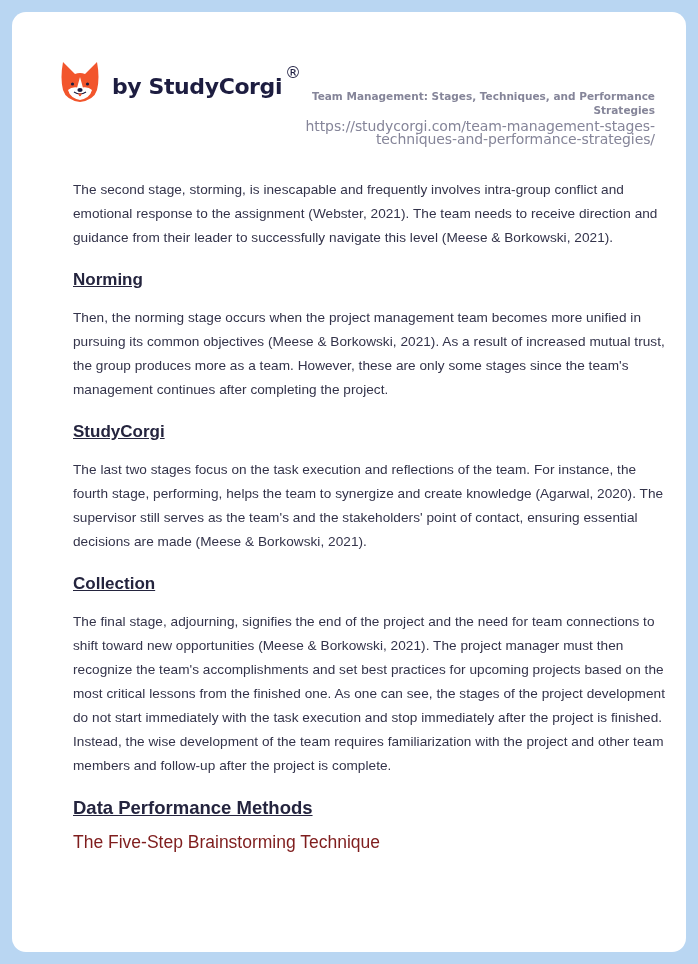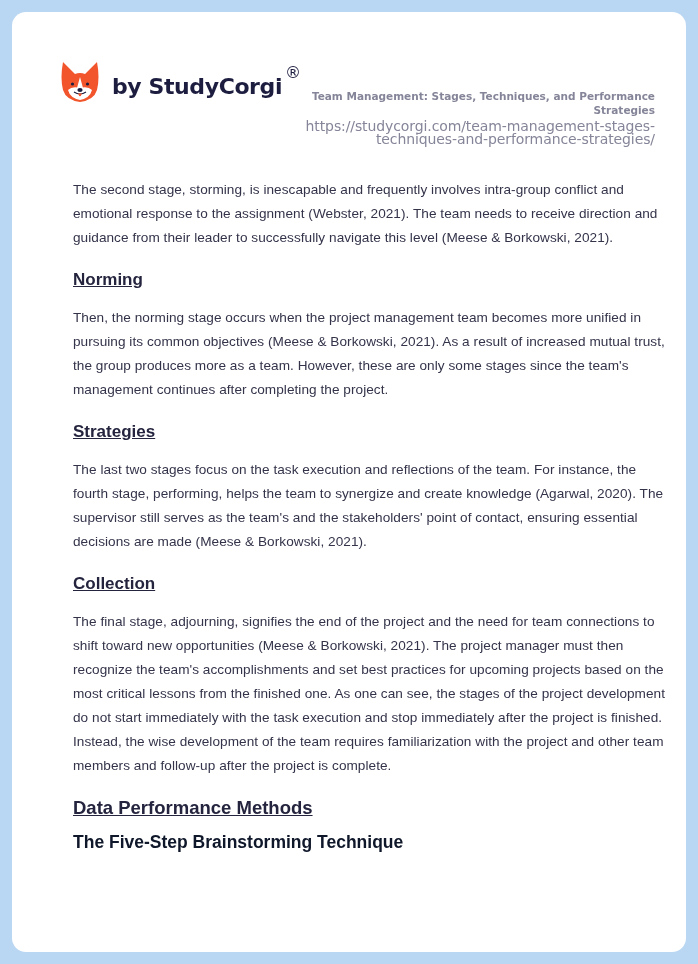--- a/index.html
+++ b/index.html
@@ -33,21 +33,21 @@
   }
   .content { position: absolute; left: 61px; top: 166px; width: 600px; }
   p {
     margin: 0 0 18px 0; font-size: 13.6px; line-height: 24px; color: #33334a;
     letter-spacing: 0.05px;
   }
   h2 {
     margin: 0 0 14px 0; font-size: 17px; line-height: 24px; color: #24243e; font-weight: bold; text-decoration: underline;
   }
   h2.big { font-size: 18.5px; margin-top: 4px; margin-bottom: 10px; }
-  h3.sub { margin: 0; font-size: 17.5px; line-height: 24px; color: #0f172a; font-weight: bold; }
+  h3.sub { margin: 0; font-size: 17.5px; line-height: 24px; color: #7f1d1d; font-weight: normal; }
 </style>
 </head>
 <body>
 
 <div class="card">
   <div class="header">
     <div class="logo">
       <span>
         <svg width="40" height="44" viewBox="0 0 40 44">
           <path d="M3 2 L15 14 Q20 12 25 14 L37 2 Q40 18 37 30 Q34 40 20 42 Q6 40 3 30 Q0 18 3 2 Z" fill="#f2552c"></path>
@@ -68,21 +68,21 @@
       <div class="meta-url">https://studycorgi.com/team-management-stages-techniques-and-performance-strategies/</div>
     </div>
   </div>
 
   <div class="content">
     <p>The second stage, storming, is inescapable and frequently involves intra-group conflict and emotional response to the assignment (Webster, 2021). The team needs to receive direction and guidance from their leader to successfully navigate this level (Meese &amp; Borkowski, 2021).</p>
 
     <h2>Norming</h2>
     <p>Then, the norming stage occurs when the project management team becomes more unified in pursuing its common objectives (Meese &amp; Borkowski, 2021). As a result of increased mutual trust, the group produces more as a team. However, these are only some stages since the team's management continues after completing the project.</p>
 
-    <h2>Strategies</h2>
+    <h2>StudyCorgi</h2>
     <p>The last two stages focus on the task execution and reflections of the team. For instance, the fourth stage, performing, helps the team to synergize and create knowledge (Agarwal, 2020). The supervisor still serves as the team's and the stakeholders' point of contact, ensuring essential decisions are made (Meese &amp; Borkowski, 2021).</p>
 
     <h2>Collection</h2>
     <p>The final stage, adjourning, signifies the end of the project and the need for team connections to shift toward new opportunities (Meese &amp; Borkowski, 2021). The project manager must then recognize the team's accomplishments and set best practices for upcoming projects based on the most critical lessons from the finished one. As one can see, the stages of the project development do not start immediately with the task execution and stop immediately after the project is finished. Instead, the wise development of the team requires familiarization with the project and other team members and follow-up after the project is complete.</p>
 
     <h2 class="big">Data Performance Methods</h2>
     <h3 class="sub">The Five-Step Brainstorming Technique</h3>
   </div>
 </div>
 

